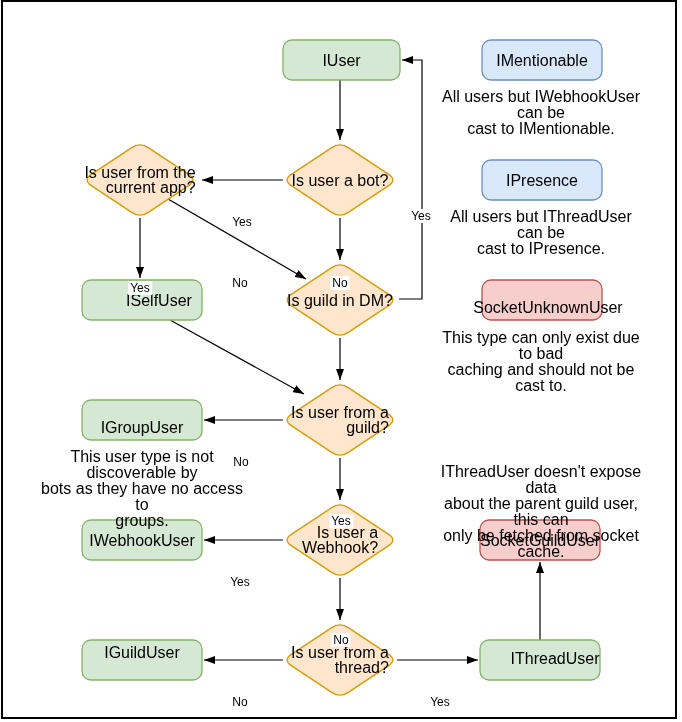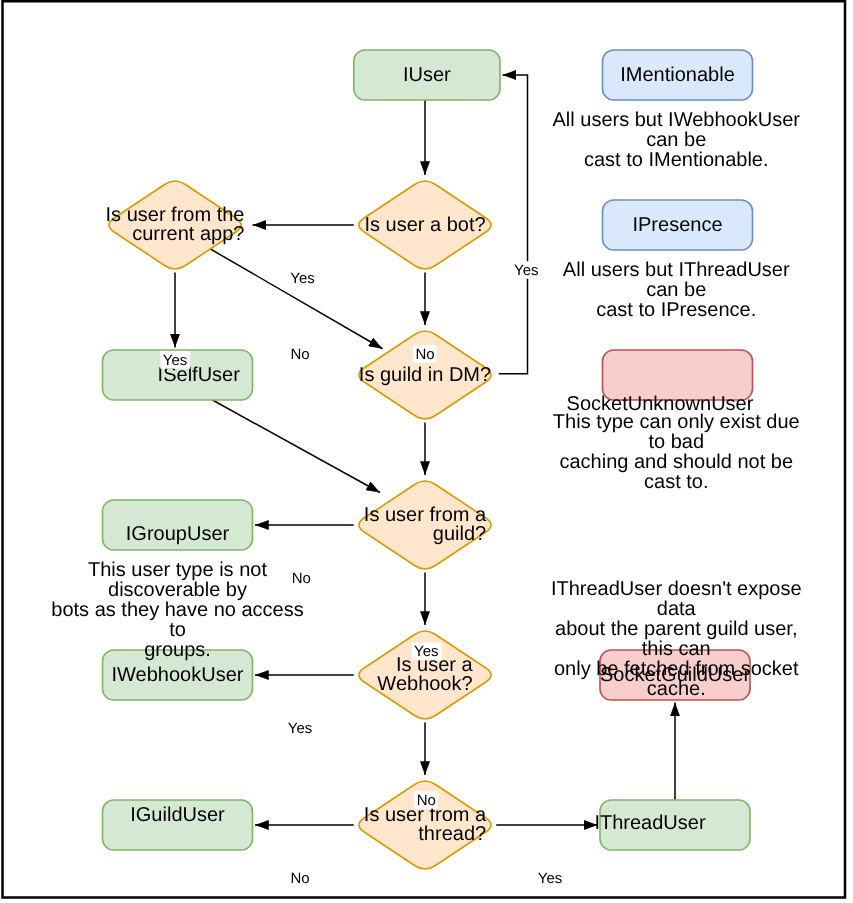--- a/index.html
+++ b/index.html
@@ -79,27 +79,27 @@
     <use href="#diamond-shape" class="diamond" transform="translate(140,180)"></use>
     <use href="#diamond-shape" class="diamond" transform="translate(340,300)"></use>
     <use href="#diamond-shape" class="diamond" transform="translate(340,420)"></use>
     <use href="#diamond-shape" class="diamond" transform="translate(340,540)"></use>
     <use href="#diamond-shape" class="diamond" transform="translate(340,660)"></use>
   </svg>
 
   <div class="node-label" style="left:283px;top:40px;width:117px;height:40px;">IUser</div>
   <div class="node-label" style="left:482px;top:40px;width:120px;height:40px;">IMentionable</div>
   <div class="node-label" style="left:482px;top:160px;width:120px;height:40px;">IPresence</div>
-  <div class="node-label" style="left:468px;top:280px;width:120px;height:54px;margin-top:16px;">SocketUnknownUser</div>
+  <div class="node-label" style="left:488px;top:280px;width:120px;height:54px;">SocketUnknownUser</div>
   <div class="node-label" style="left:99px;top:280px;width:120px;height:40px;">ISelfUser</div>
   <div class="node-label" style="left:82px;top:400px;width:120px;height:54px;">IGroupUser</div>
   <div class="node-label" style="left:82px;top:520px;width:120px;height:40px;">IWebhookUser</div>
   <div class="node-label" style="left:480px;top:520px;width:120px;height:40px;">SocketGuildUser</div>
   <div class="node-label" style="left:82px;top:640px;width:120px;height:24px;">IGuildUser</div>
-  <div class="node-label" style="left:460px;top:640px;width:120px;height:36px;">IThreadUser</div>
+  <div class="node-label" style="left:495px;top:640px;width:120px;height:36px;">IThreadUser</div>
 
   <div class="node-label" style="left:283px;top:142px;width:114px;height:76px;">Is user a bot?</div>
   <div class="node-label" style="left:83px;top:142px;width:114px;height:76px;">Is user from the
 current app?</div>
   <div class="node-label" style="left:283px;top:262px;width:114px;height:76px;">Is guild in DM?</div>
   <div class="node-label" style="left:283px;top:382px;width:114px;height:76px;">Is user from a
 guild?</div>
   <div class="node-label" style="left:283px;top:502px;width:114px;height:76px;">Is user a
 Webhook?</div>
   <div class="node-label" style="left:283px;top:622px;width:114px;height:76px;">Is user from a

